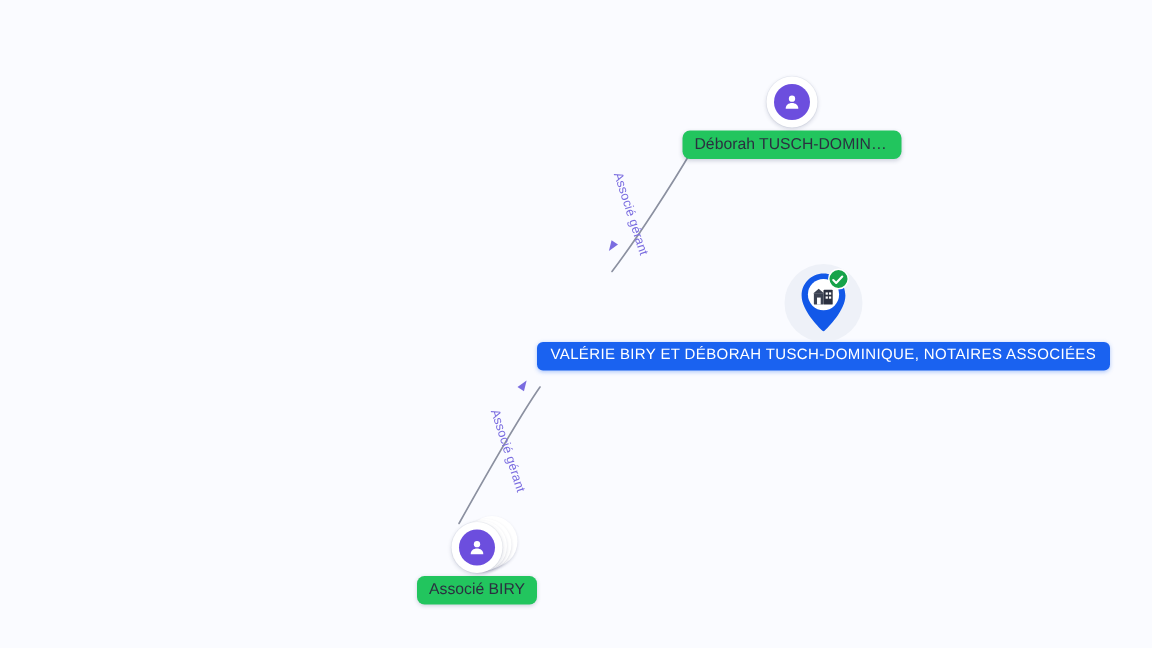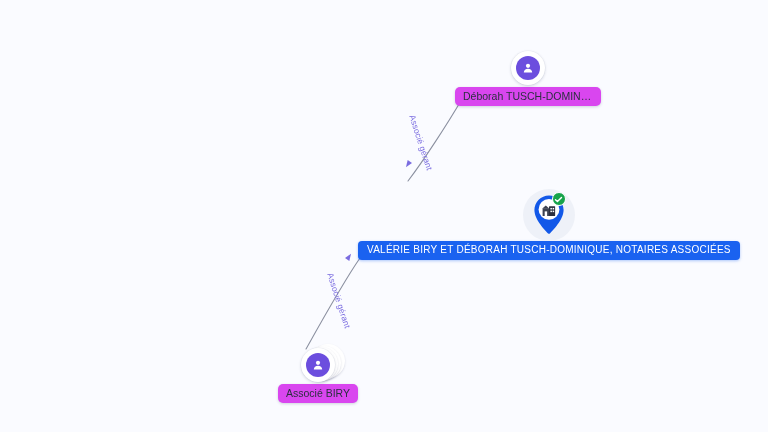--- a/index.html
+++ b/index.html
@@ -123,21 +123,21 @@
     align-items: center;
     justify-content: center;
     box-sizing: border-box;
   }
 
   
   .label-pill {
     margin-top: 2px;
     max-width: 130px;
     padding: 3px 8px 4px 8px;
-    background: #d946ef;
+    background: #22c55e;
     border-radius: 5px;
     font-size: 10.5px;
     line-height: 12px;
     color: #2b3040;
     white-space: nowrap;
     overflow: hidden;
     text-overflow: ellipsis;
     box-shadow: 0 1px 3px rgba(40,50,90,0.20);
     text-align: center;
   }
@@ -155,21 +155,21 @@
     box-shadow: 0 1px 3px rgba(26,98,240,0.35);
   }
 
   
   #node-deborah {
     left: 455px;
     top: 51px;
   }
   #node-company {
     left: 358px;
-    top: 189px;
+    top: 176px;
     align-items: center;
     justify-content: center;
   }
   #node-company .label-pill-primary { margin-top: 0px; }
   #node-valerie {
     left: 278px;
     top: 348px;
   }
 
   .edge-label {

